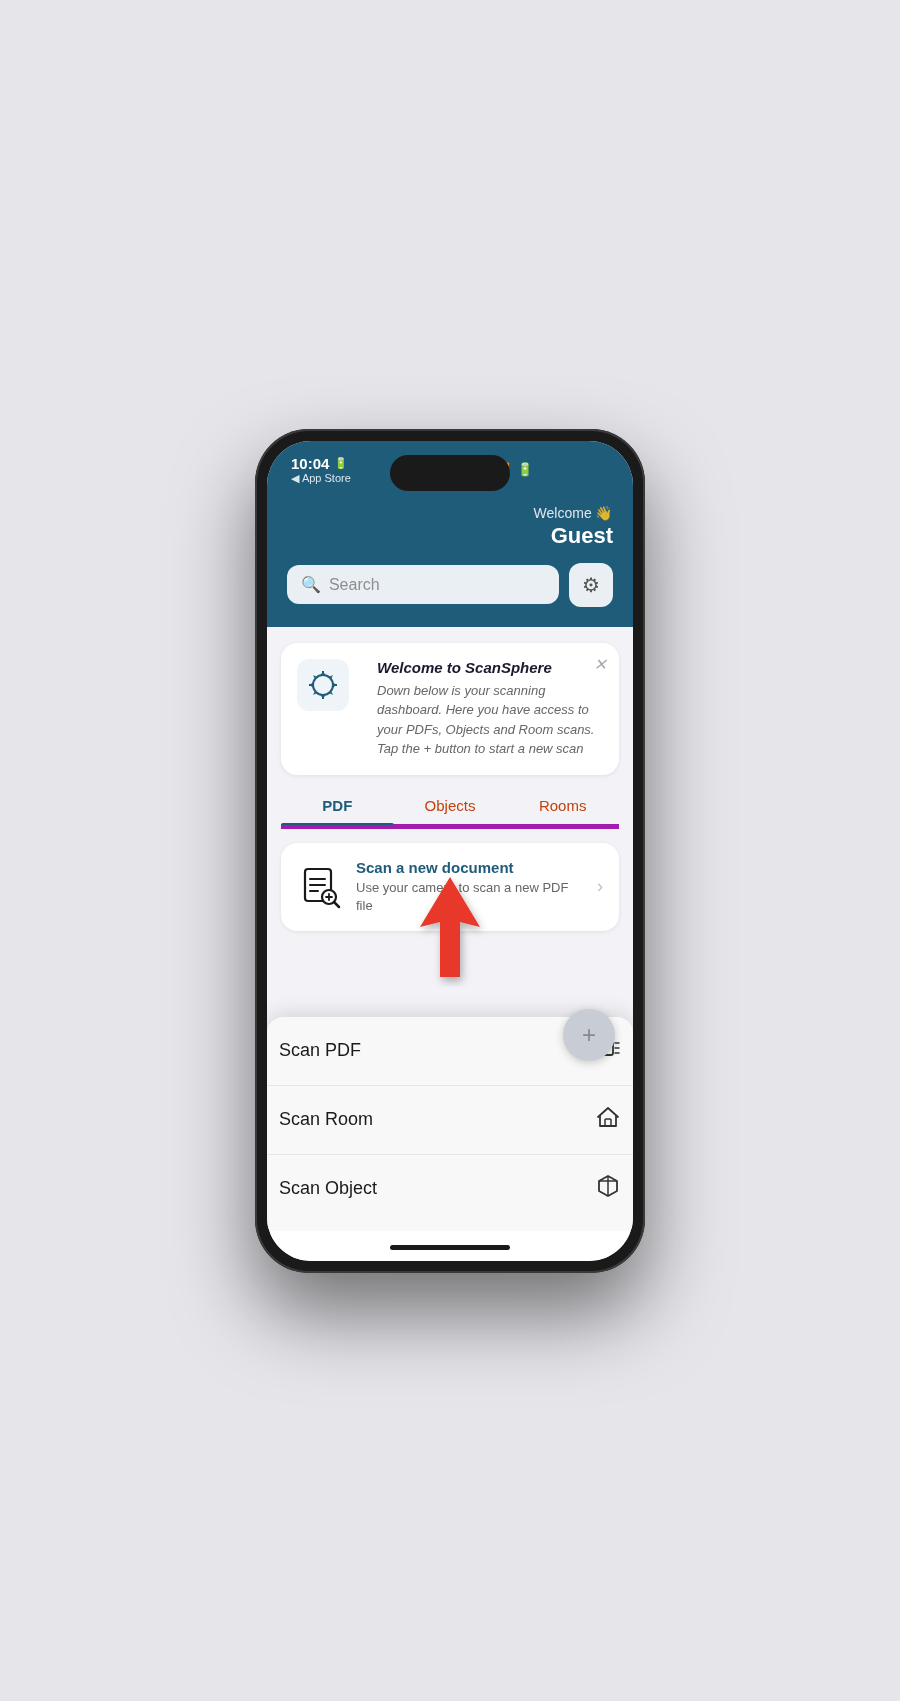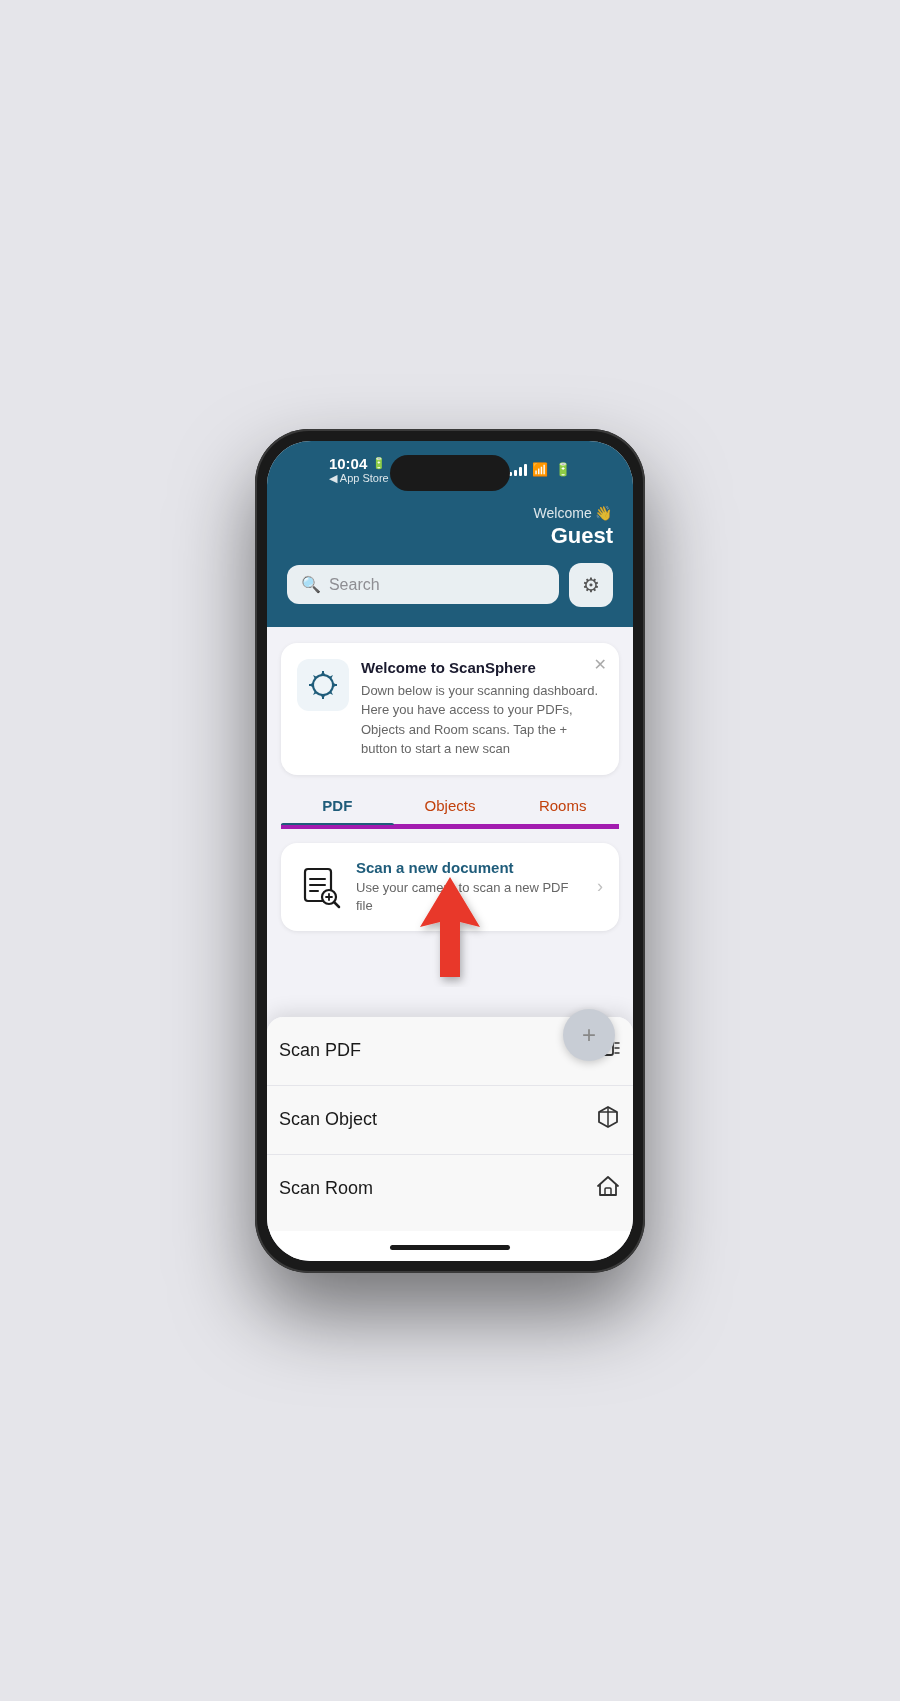--- a/index.html
+++ b/index.html
@@ -27,21 +27,21 @@
       overflow: hidden;
       background: #f2f2f7;
       position: relative;
       display: flex;
       flex-direction: column;
     }
     
     .status-bar {
       background: #1f5c7a;
       display: flex;
-      justify-content: center;
+      justify-content: flex-start;
       align-items: center;
       padding: 14px 24px 8px 24px;
       min-height: 50px;
     }
     .status-time-text {}
     .status-right {
       display: flex;
       align-items: center;
       gap: 6px;
     }
@@ -135,24 +135,25 @@
       overflow: hidden;
       position: relative;
     }
     
     .welcome-card {
       margin: 16px 14px 12px 14px;
       background: white;
       border-radius: 16px;
       padding: 16px;
       display: flex;
-      gap: 12px;
+      gap: 28px;
       align-items: flex-start;
       position: relative;
       box-shadow: 0 1px 4px rgba(0,0,0,0.08);
+      font-style: italic;
     }
     .welcome-icon {
       width: 52px;
       height: 52px;
       flex-shrink: 0;
     }
     .welcome-text-block {}
     .welcome-title {
       font-size: 15px;
       font-weight: 700;
@@ -446,43 +447,43 @@
               <path d="M14 2 L18 6 L14 6 Z" fill="#ccc" stroke="#333" stroke-width="1.2"></path>
 
               <line x1="20" y1="8" x2="24" y2="8" stroke="#333" stroke-width="1.5" stroke-linecap="round"></line>
               <line x1="20" y1="13" x2="24" y2="13" stroke="#333" stroke-width="1.5" stroke-linecap="round"></line>
               <line x1="20" y1="18" x2="24" y2="18" stroke="#333" stroke-width="1.5" stroke-linecap="round"></line>
             </svg>
           </span>
         </div>
 
         <div class="popup-item">
+          <span class="popup-item-label">Scan Room</span>
+          <span class="popup-item-icon">
+            <svg width="26" height="26" viewBox="0 0 26 26" fill="none">
+
+              <path d="M3 13 L13 4 L23 13" stroke="#333" stroke-width="1.8" fill="none" stroke-linejoin="round" stroke-linecap="round"></path>
+              <path d="M5 11 L5 22 L21 22 L21 11" stroke="#333" stroke-width="1.8" fill="none" stroke-linejoin="round"></path>
+
+              <rect x="10" y="15" width="6" height="7" rx="1" stroke="#333" stroke-width="1.5" fill="none"></rect>
+            </svg>
+          </span>
+        </div>
+
+        <div class="popup-item">
           <span class="popup-item-label">Scan Object</span>
           <span class="popup-item-icon">
             <svg width="26" height="26" viewBox="0 0 26 26" fill="none">
 
               <path d="M13 3 L22 8 L22 18 L13 23 L4 18 L4 8 Z" stroke="#333" stroke-width="1.8" fill="none" stroke-linejoin="round"></path>
               <line x1="13" y1="3" x2="13" y2="23" stroke="#333" stroke-width="1.5"></line>
               <line x1="4" y1="8" x2="22" y2="8" stroke="#333" stroke-width="1.5"></line>
             </svg>
           </span>
         </div>
-
-        <div class="popup-item">
-          <span class="popup-item-label">Scan Room</span>
-          <span class="popup-item-icon">
-            <svg width="26" height="26" viewBox="0 0 26 26" fill="none">
-
-              <path d="M3 13 L13 4 L23 13" stroke="#333" stroke-width="1.8" fill="none" stroke-linejoin="round" stroke-linecap="round"></path>
-              <path d="M5 11 L5 22 L21 22 L21 11" stroke="#333" stroke-width="1.8" fill="none" stroke-linejoin="round"></path>
-
-              <rect x="10" y="15" width="6" height="7" rx="1" stroke="#333" stroke-width="1.5" fill="none"></rect>
-            </svg>
-          </span>
-        </div>
       </div>
 
       <div class="fab">
         <span style="font-size:24px;color:#888;font-weight:300;">+</span>
       </div>
 
     </div>
 
     <div class="home-indicator">
       <div class="home-bar"></div>

